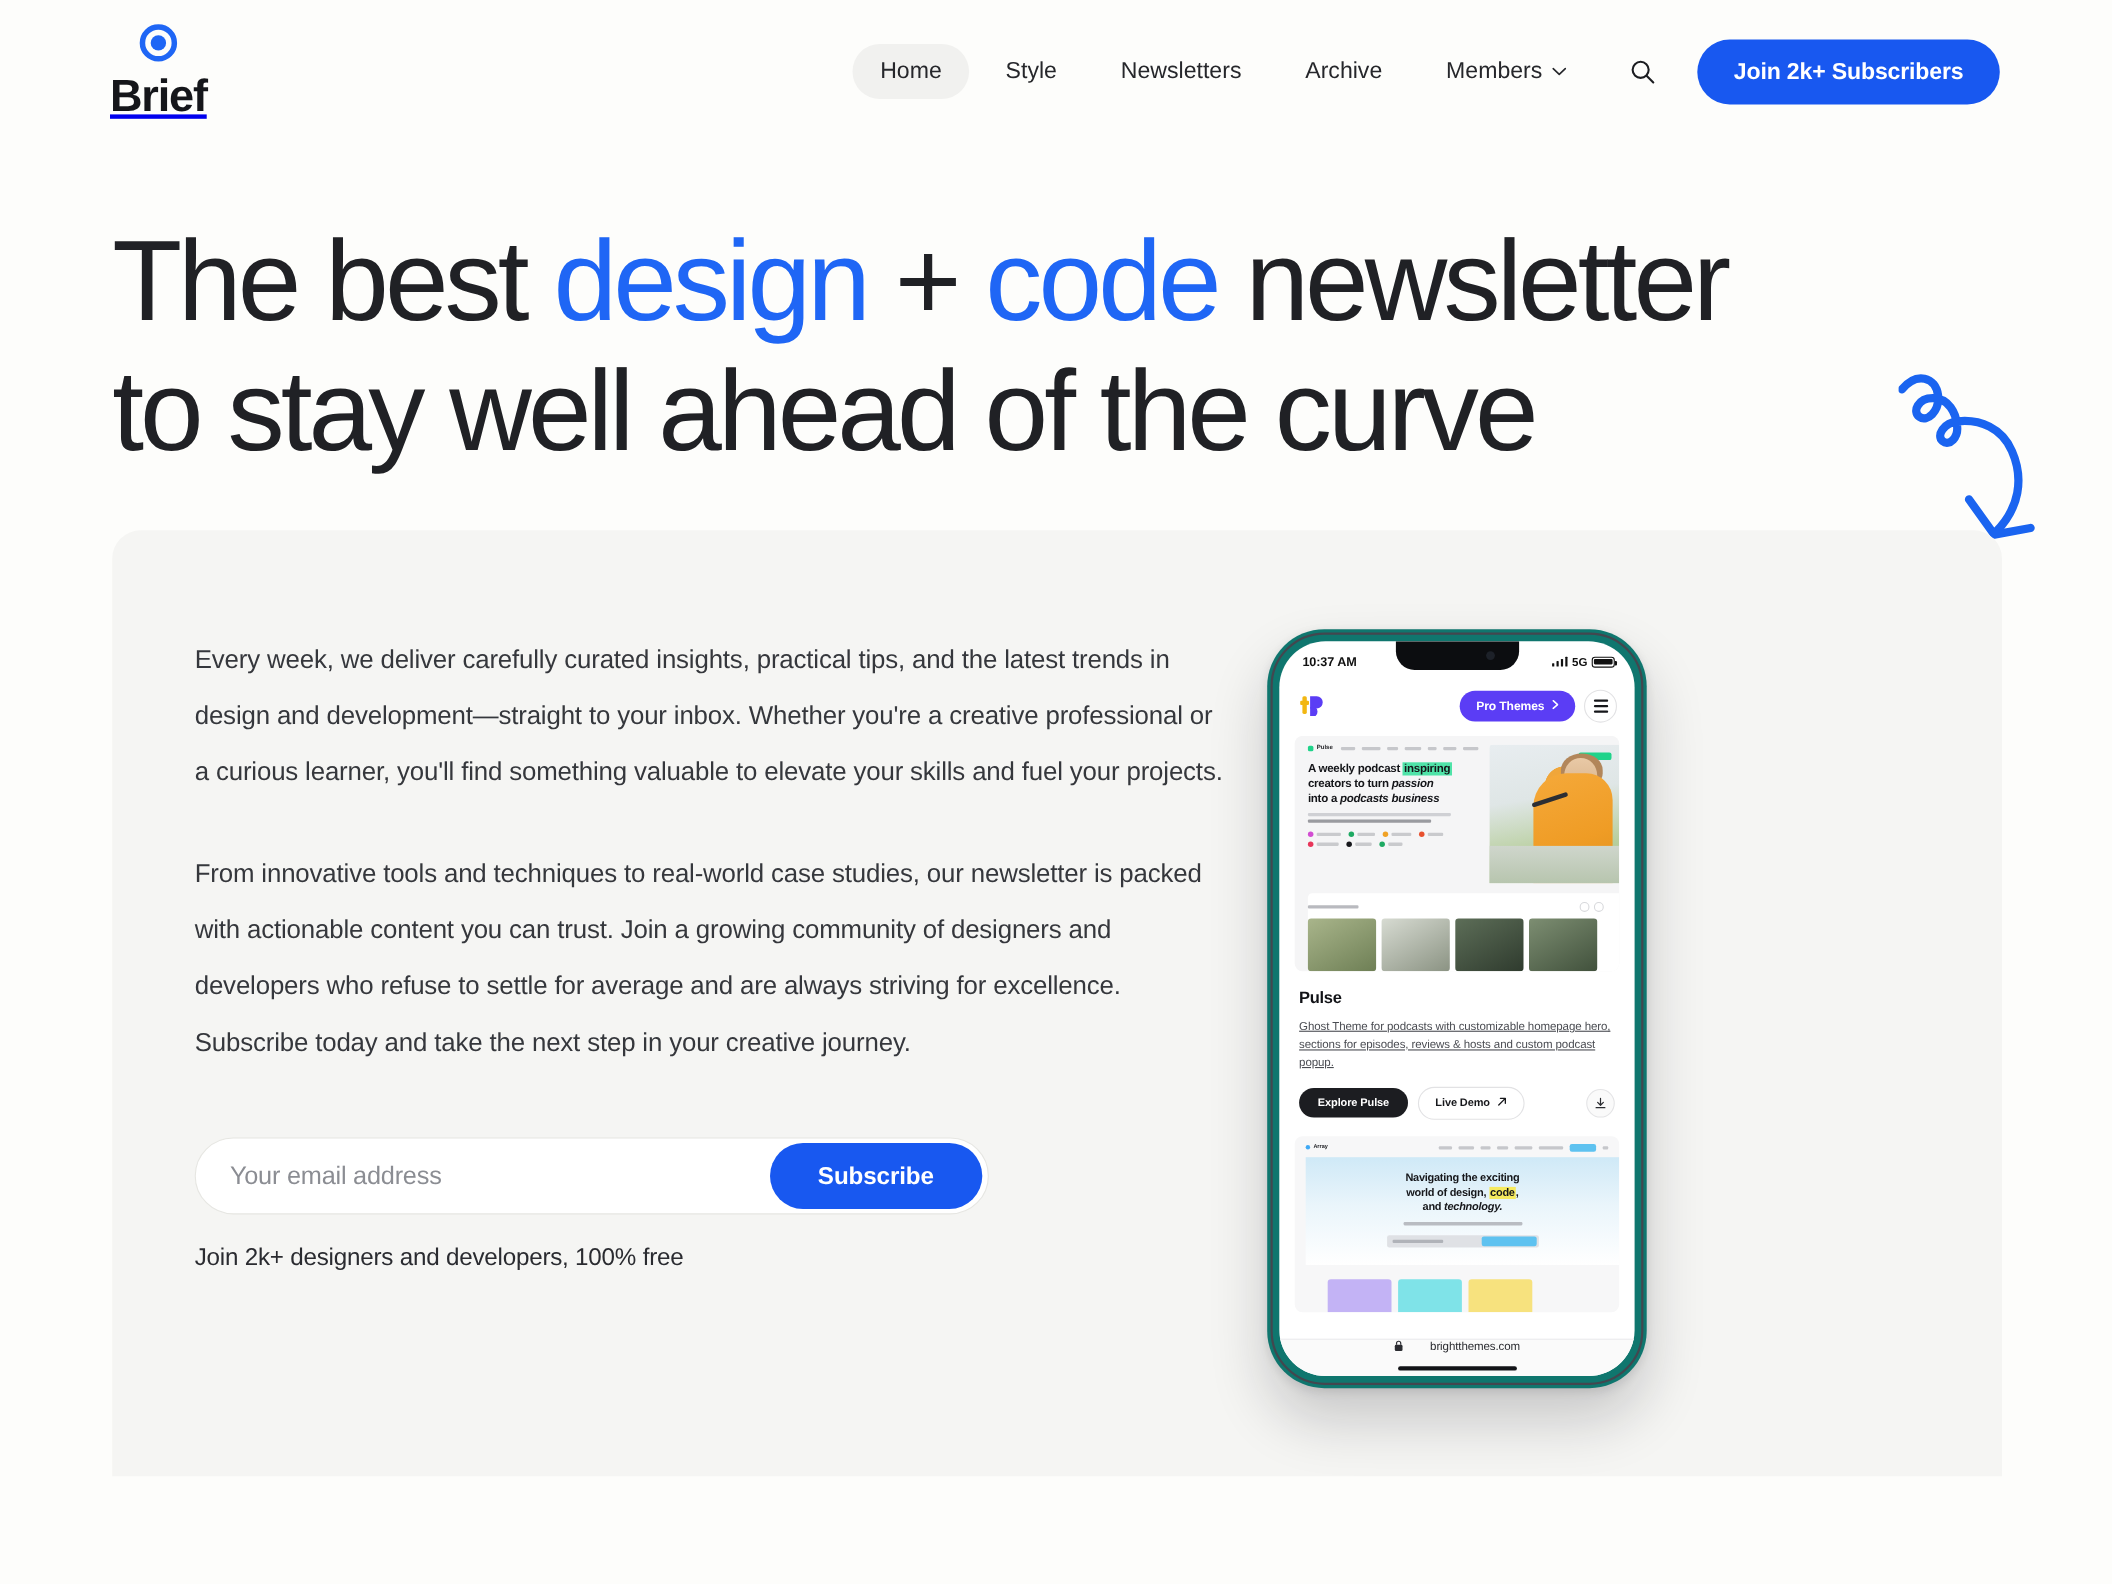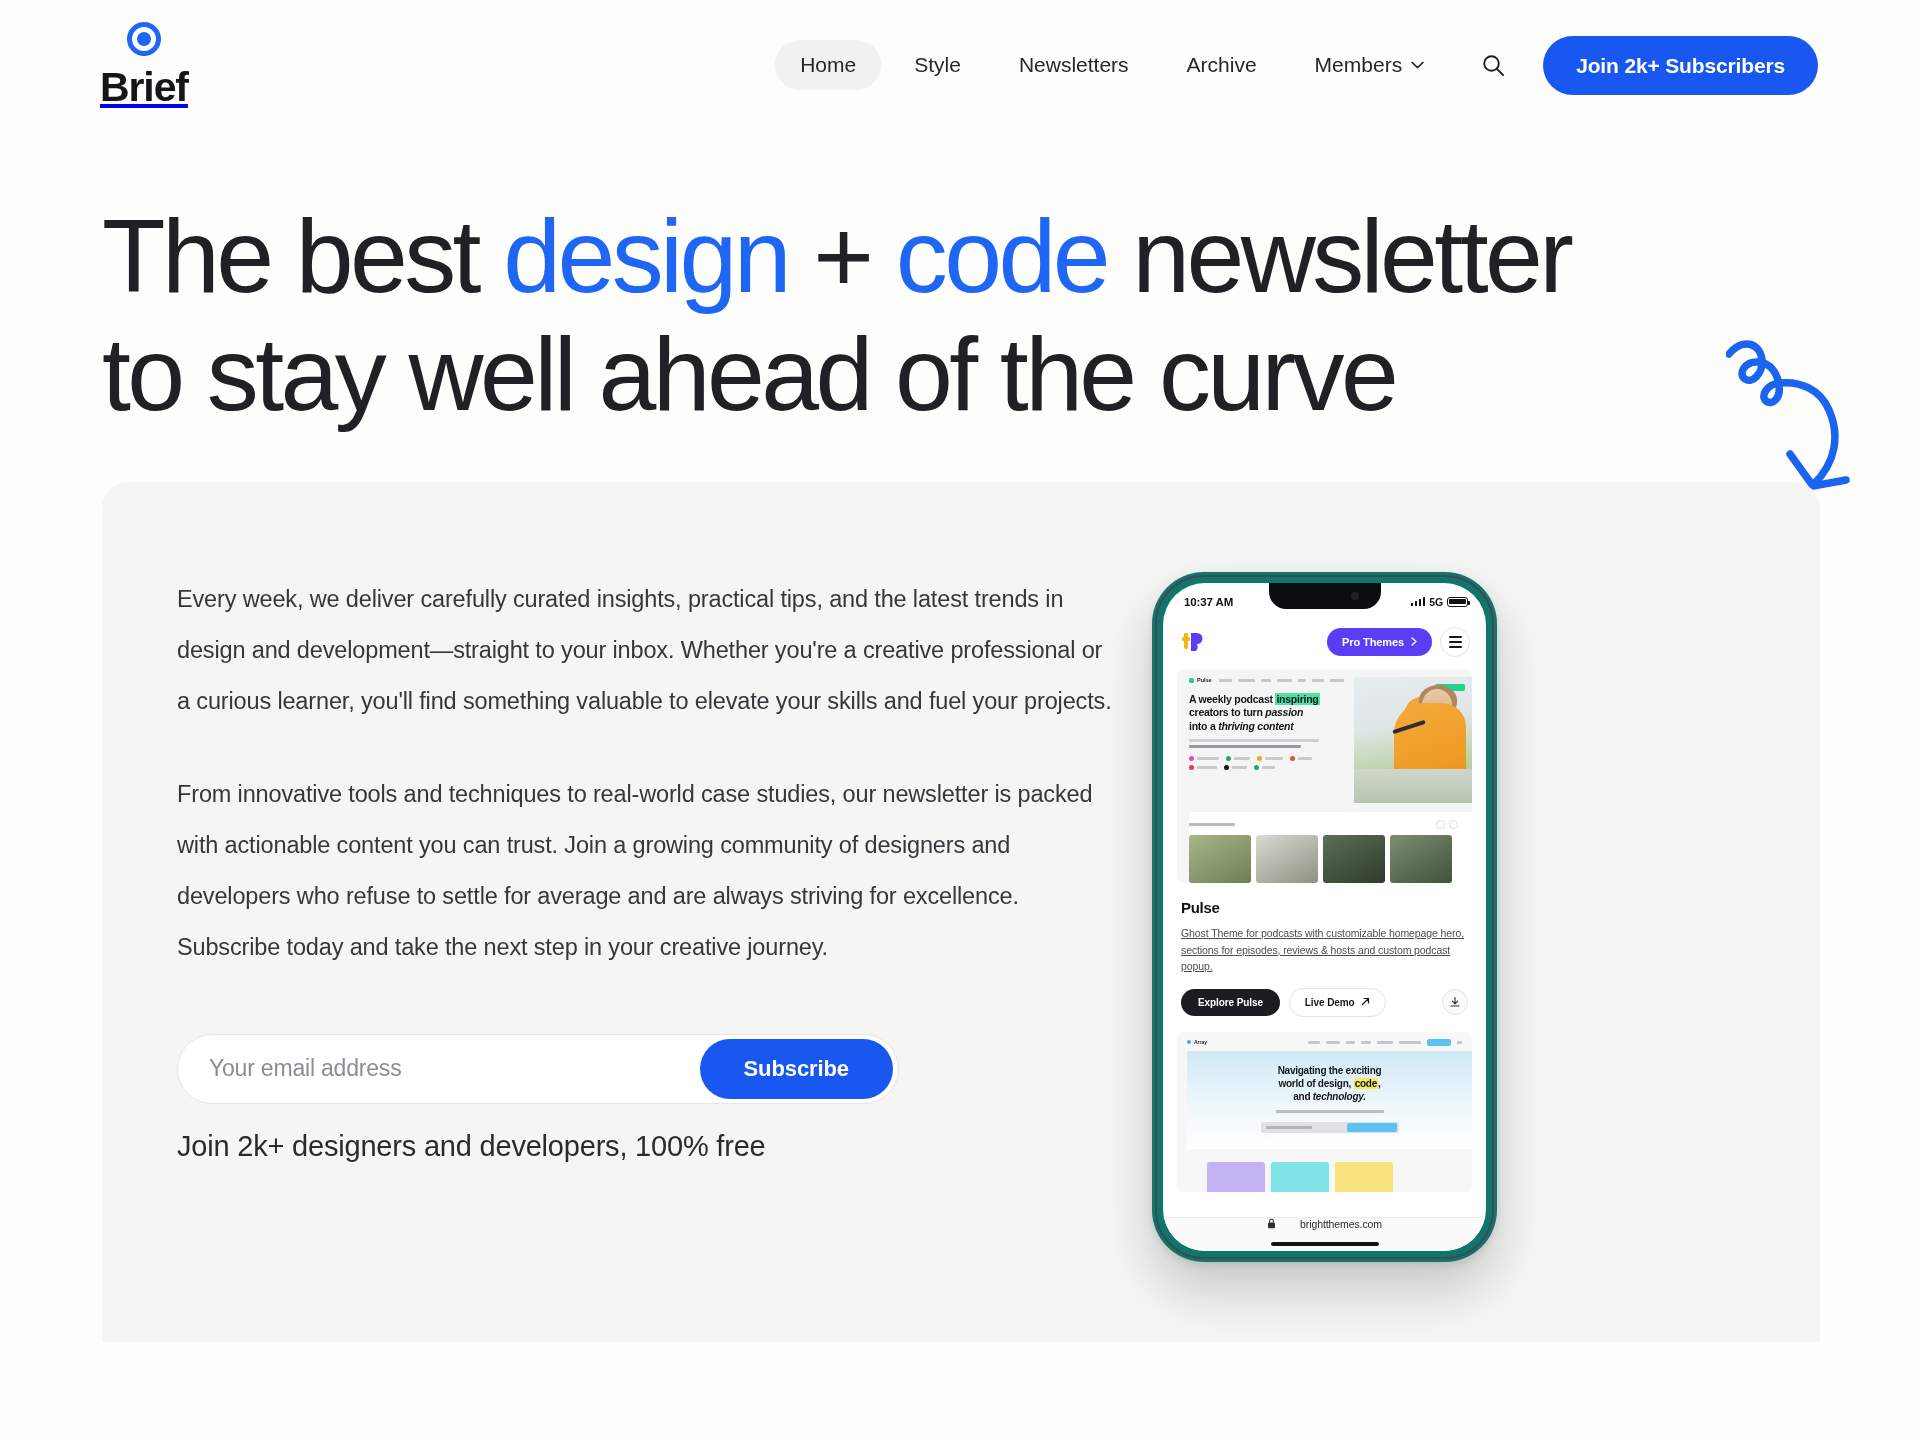--- a/index.html
+++ b/index.html
@@ -198,21 +198,21 @@
     font-weight: 700;
     letter-spacing: -0.1px;
     height: 60px;
     padding: 0 44px;
     cursor: pointer;
     flex: none;
   }
 
   .form-note {
     margin-top: 26px;
-    font-size: 29px;
+    font-size: 22px;
     color: #2a2b30;
     letter-spacing: -0.2px;
   }
 
   
   .hero-right {
     flex: 1;
     position: relative;
   }
   .phone {
@@ -639,21 +639,21 @@
                       <i style="width:10px"></i>
                     <i style="width:15px"></i>
                       <i style="width:8px"></i>
                       <i style="width:12px"></i>
                       <i style="width:14px"></i>
                   </span>
                 </div>
                 <div class="tp-h">
                   <span>A weekly podcast </span><span class="hl-green">inspiring</span><br>
                   <span>creators to turn </span><em>passion</em><br>
-                  <span>into a </span><em>thriving content</em>
+                  <span>into a </span><em>podcasts business</em>
                 </div>
                 <div class="tp-sub">
                   <i style="width:130px"></i>
                     <i class="u" style="width:112px"></i>
                 </div>
                 <div class="tp-chips">
                   <span class="chip">
                       <b style="background:#d24ed2"></b>
                       <i></i>
                     </span>

